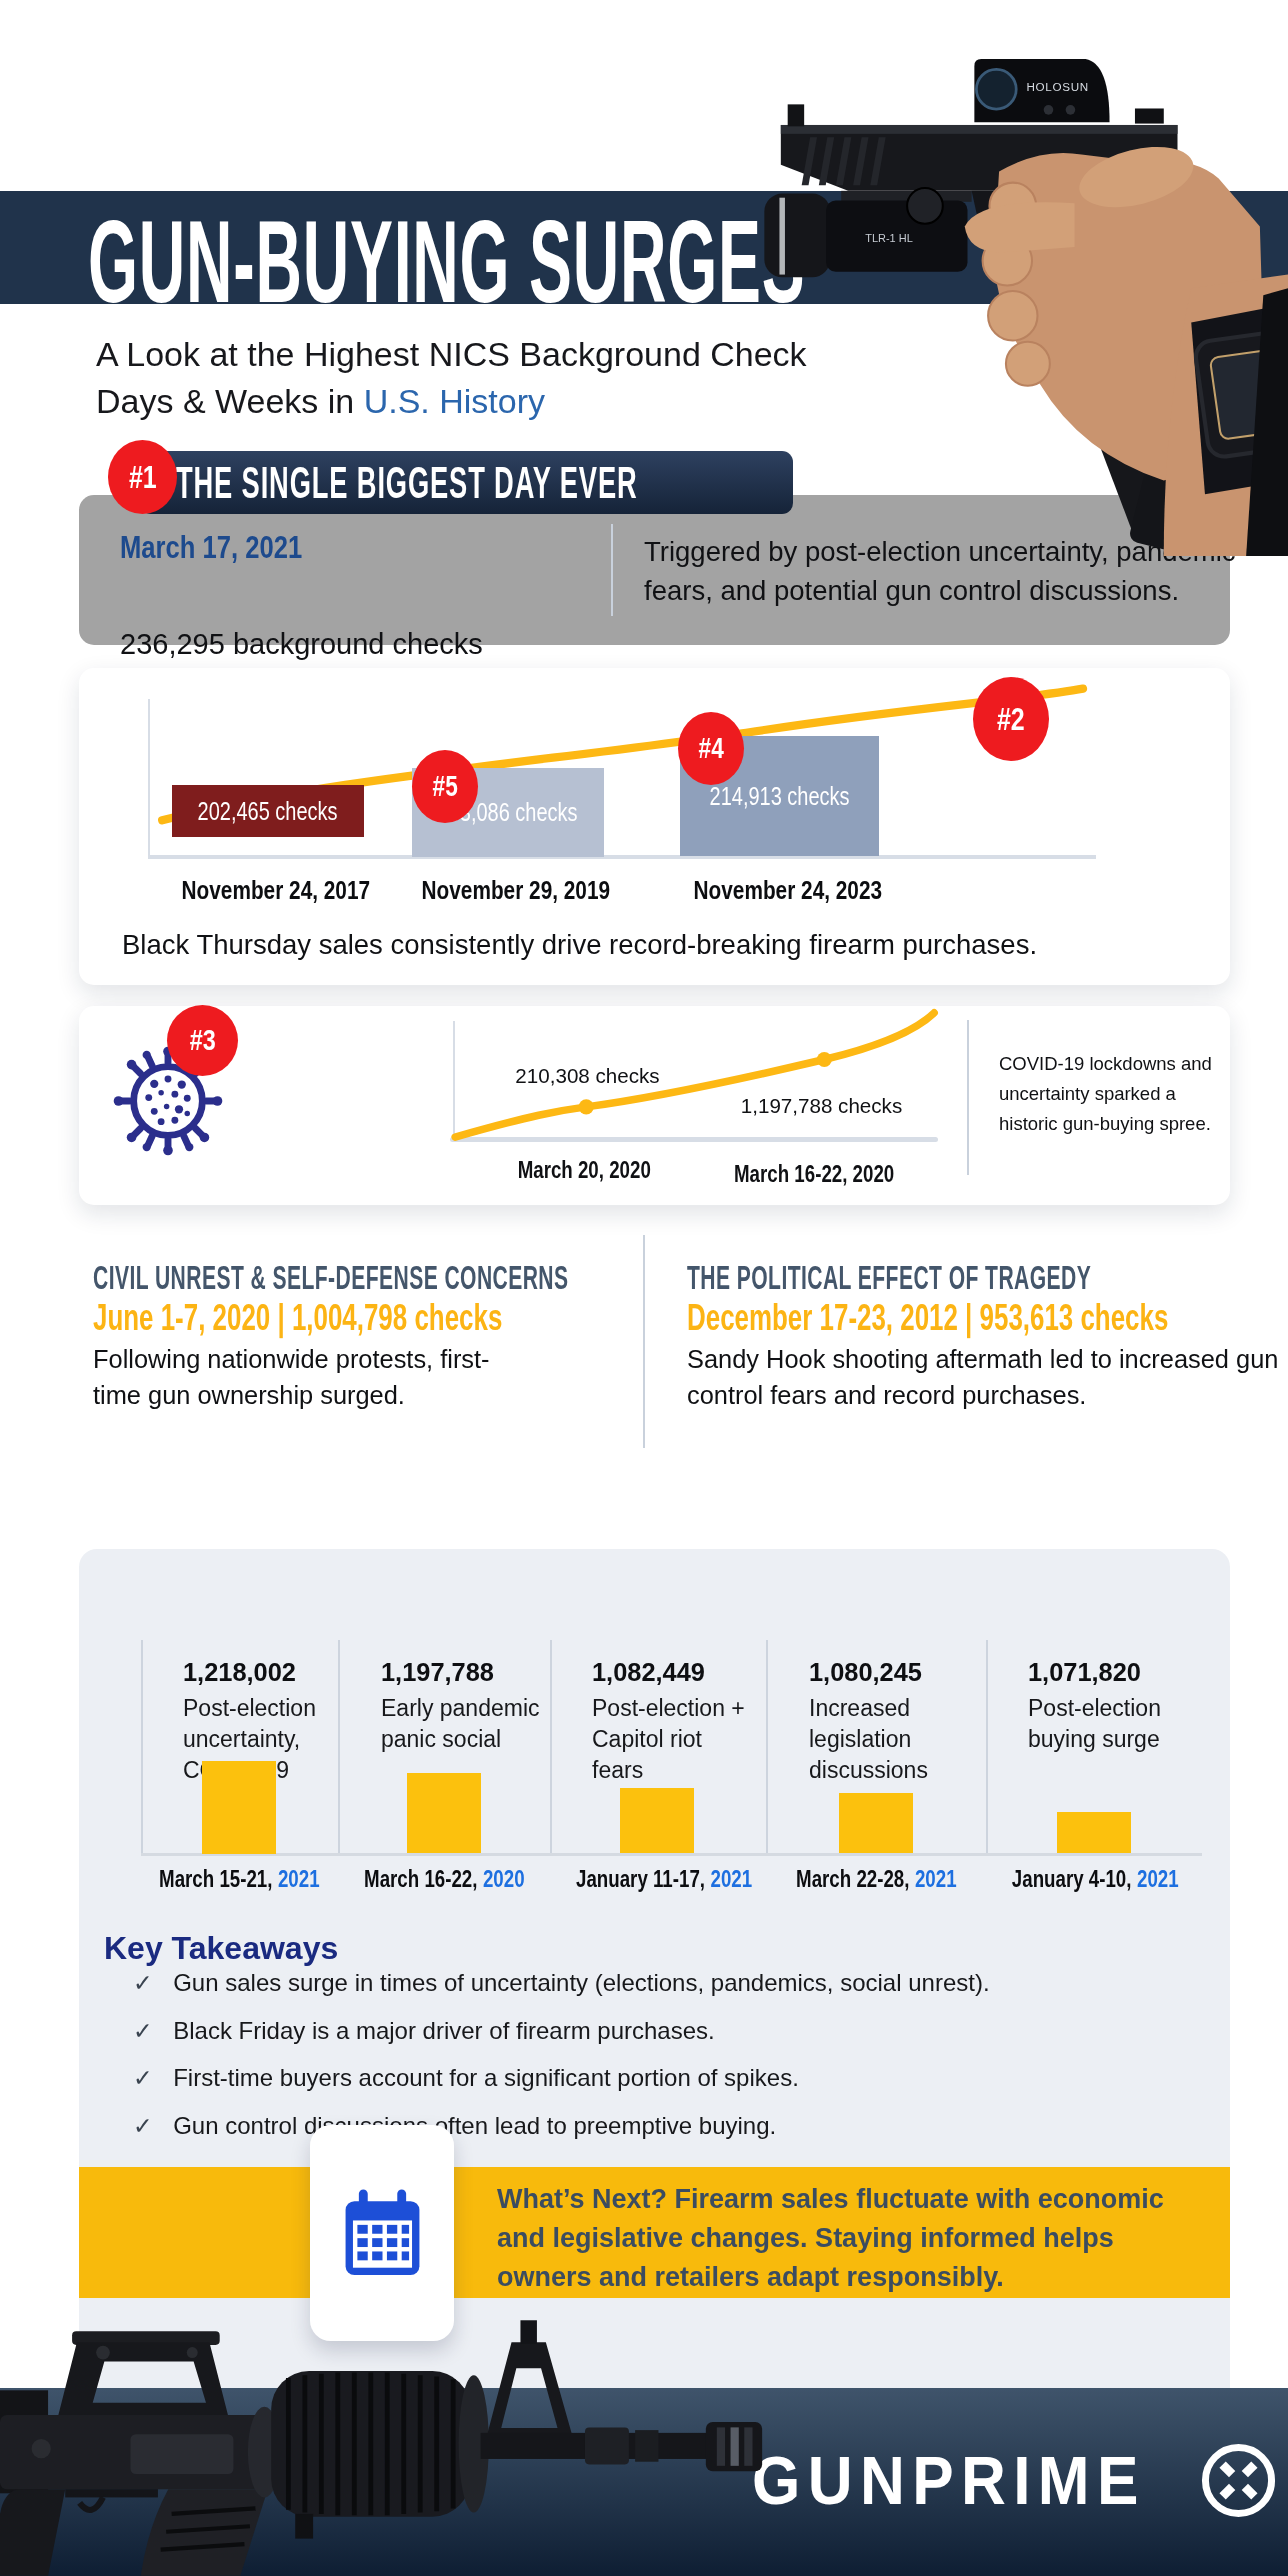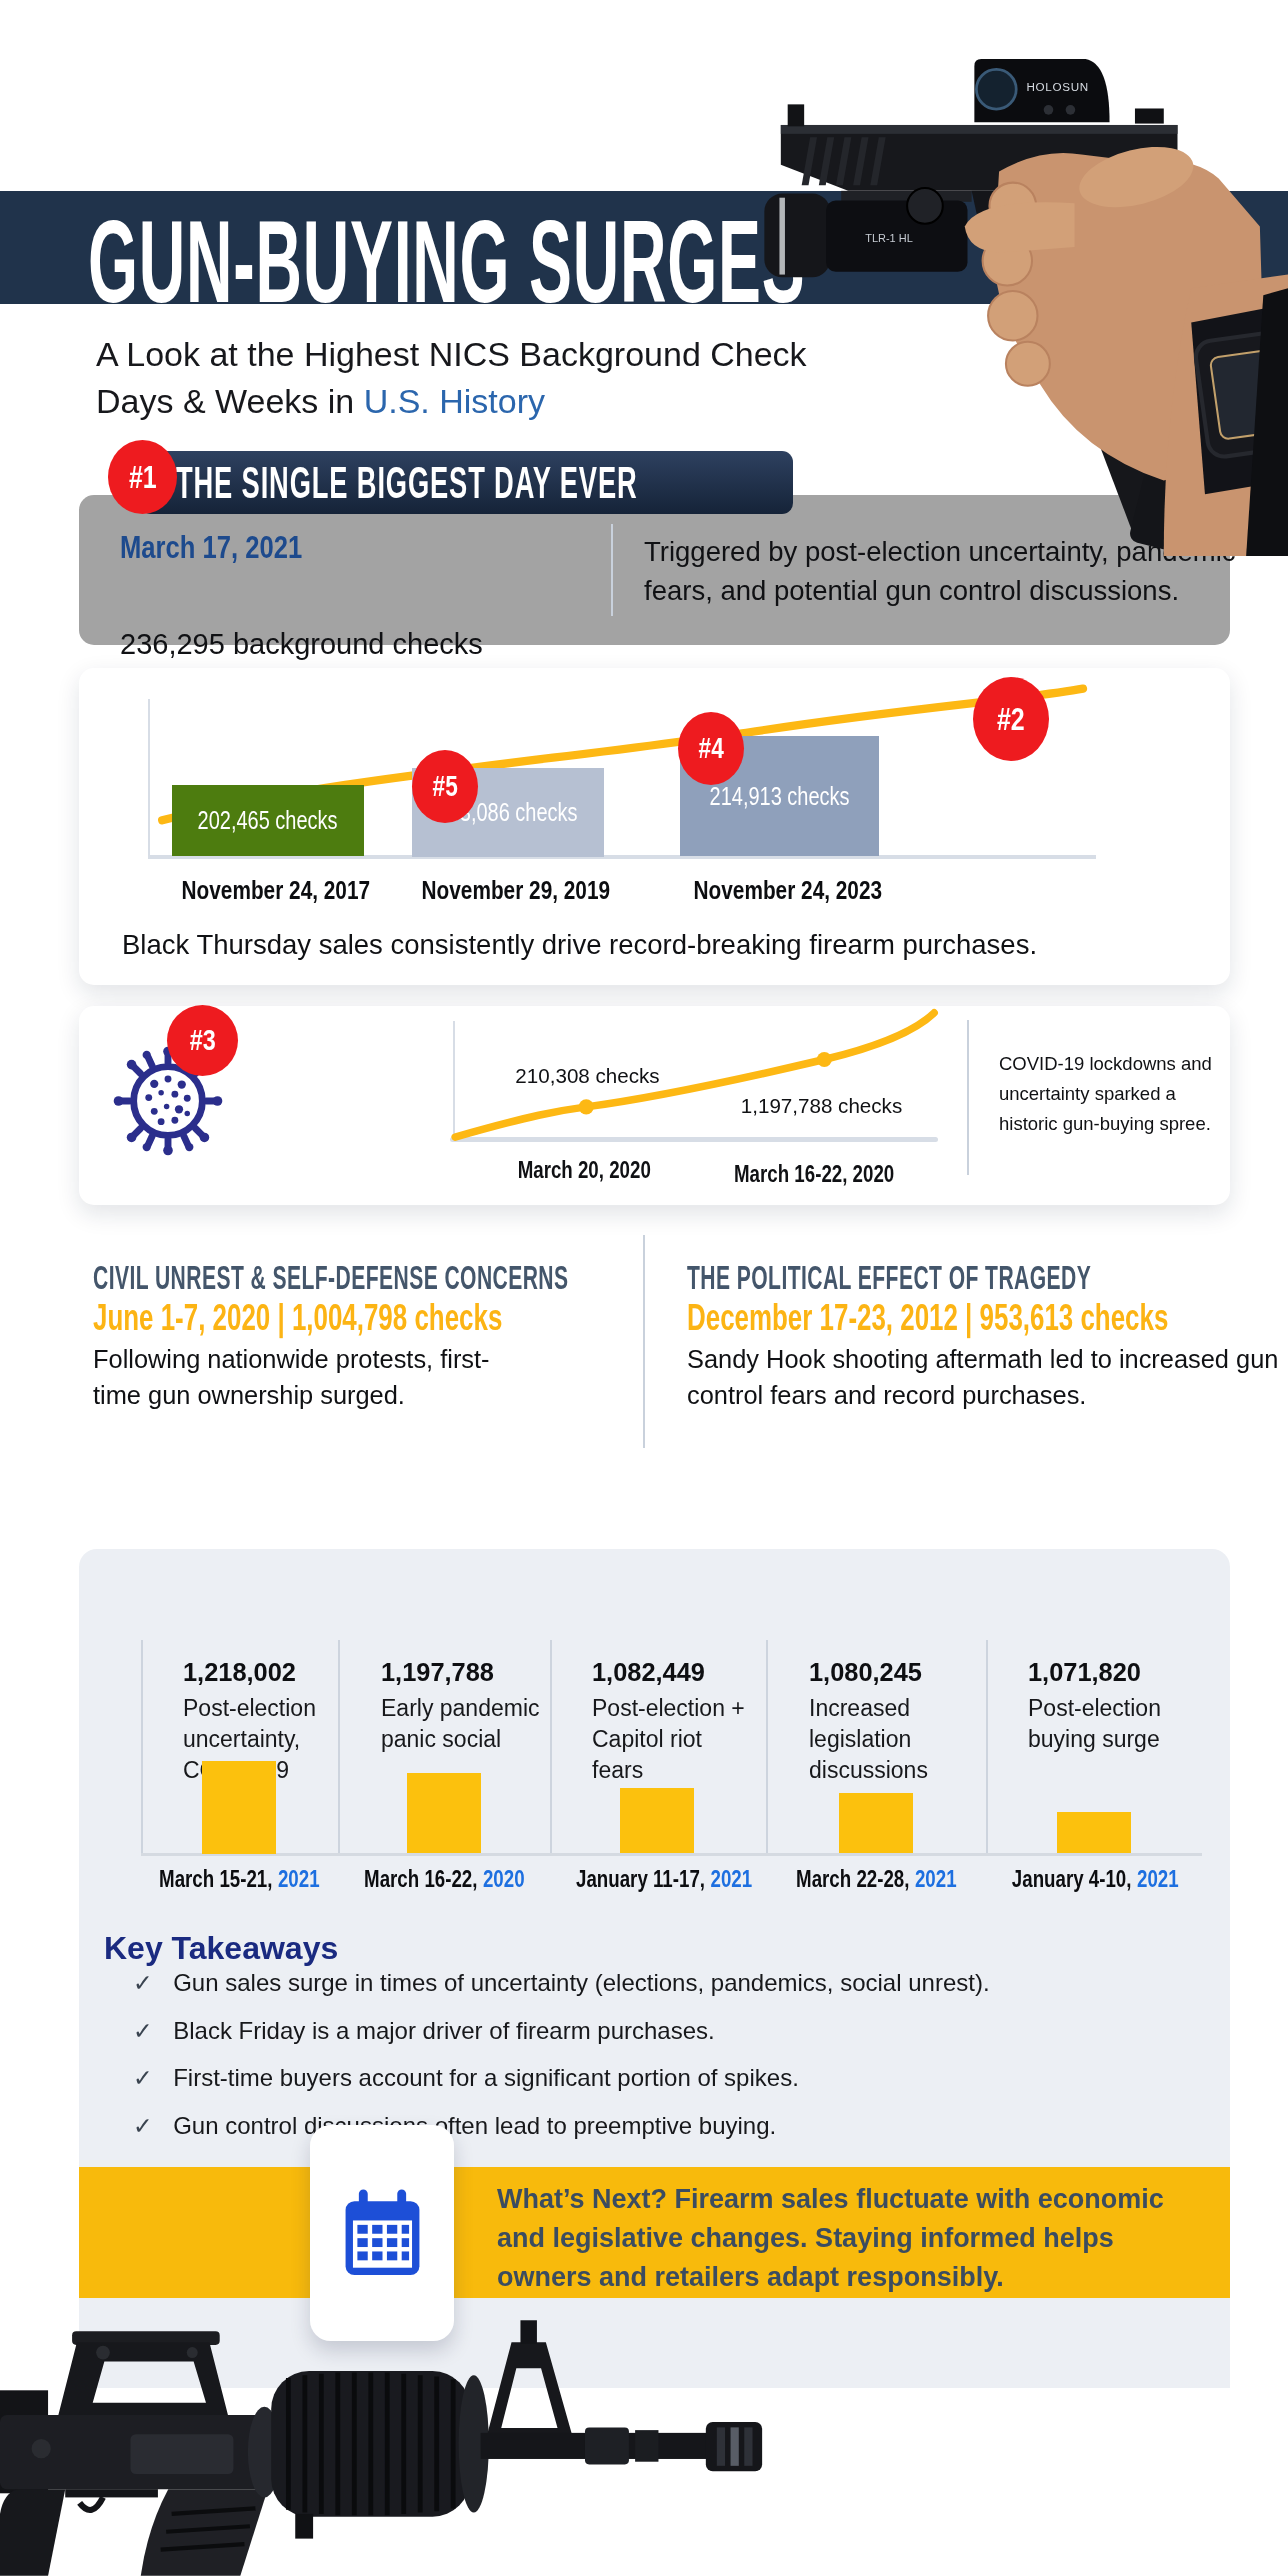--- a/index.html
+++ b/index.html
@@ -136,21 +136,21 @@
     <div class="abs" style="left:565px;top:37px;width:632px;font-size:27.5px;line-height:39px;">Triggered by post-election uncertainty, pandemic fears, and potential gun control discussions.</div>
   </div>
 
   <div class="abs card card-white" style="left:79px;top:668px;width:1151px;height:317px;">
     <svg class="abs" style="left:0;top:0;" width="1151" height="317" viewBox="0 0 1675 462">
       <path d="M120,222 C360,160 700,135 1000,90 C1210,58 1390,44 1462,30" fill="none" stroke="#fdb814" stroke-width="12" stroke-linecap="round"></path>
     </svg>
     <div class="axis" style="left:69px;top:31px;width:2.1px;height:157px;"></div>
     <div class="axis" style="left:69px;top:187px;width:948px;height:4.1px;"></div>
 
-    <div class="bf-bar" style="left:93px;top:117px;width:192px;height:71px;background:#4d7c0f;text-align:center;">
+    <div class="bf-bar" style="left:93px;top:117px;width:192px;height:52px;background:#7f1d1d;text-align:center;">
         <span class="cx80 oc">202,465  checks</span>
       </div>
     <div class="bf-bar" style="left:333px;top:100px;width:192px;height:89px;background:#b6c0d2;">
         <span class="cx80 oc">203,086 checks</span>
       </div>
     <div class="bf-bar" style="left:601px;top:68px;width:199px;height:120px;background:#8fa0bb;">
         <span class="cx80 oc">214,913 checks</span>
       </div>
 
     <div class="badge" style="left:333px;top:82px;width:66px;height:73px;font-size:29px;">
@@ -329,20 +329,34 @@
           <rect x="26" y="90" width="14" height="12"></rect>
             <rect x="46" y="90" width="14" height="12"></rect>
             <rect x="66" y="90" width="14" height="12"></rect>
             <rect x="86" y="90" width="10" height="12"></rect>
         </g>
       </svg>
     </div>
     <div class="banner-text">What’s Next? Firearm sales fluctuate with economic and legislative changes. Staying informed helps owners and retailers adapt responsibly.</div>
   </div>
 
+  <div class="footer">
+    <div class="brand">
+      <span class="bname">GUNPRIME</span>
+      <svg width="89" height="89" viewBox="0 0 140 140" style="margin-left:4.1px;">
+        <circle cx="70" cy="70" r="52" fill="none" stroke="#ffffff" stroke-width="11"></circle>
+        <g stroke="#ffffff" stroke-width="14">
+          <line x1="45" y1="45" x2="60" y2="60"></line>
+          <line x1="95" y1="45" x2="80" y2="60"></line>
+          <line x1="45" y1="95" x2="60" y2="80"></line>
+          <line x1="95" y1="95" x2="80" y2="80"></line>
+        </g>
+      </svg>
+    </div>
+  </div>
 
   <svg class="abs" style="left:0;top:2287px;z-index:6;" width="769" height="289" viewBox="0 0 1120 420">
     <g>
 
       <rect x="105" y="64" width="215" height="20" rx="6" fill="#1c1d21"></rect>
       <path fill-rule="evenodd" fill="#17181c" d="M85,186 L112,80 L305,80 L332,186 Z M135,168 L152,108 L282,108 L300,168 Z"></path>
       <circle cx="150" cy="95" r="10" fill="#2a2c31"></circle>
         <circle cx="280" cy="95" r="8" fill="#2a2c31"></circle>
 
       <rect x="0" y="150" width="70" height="150" fill="#131417"></rect>

